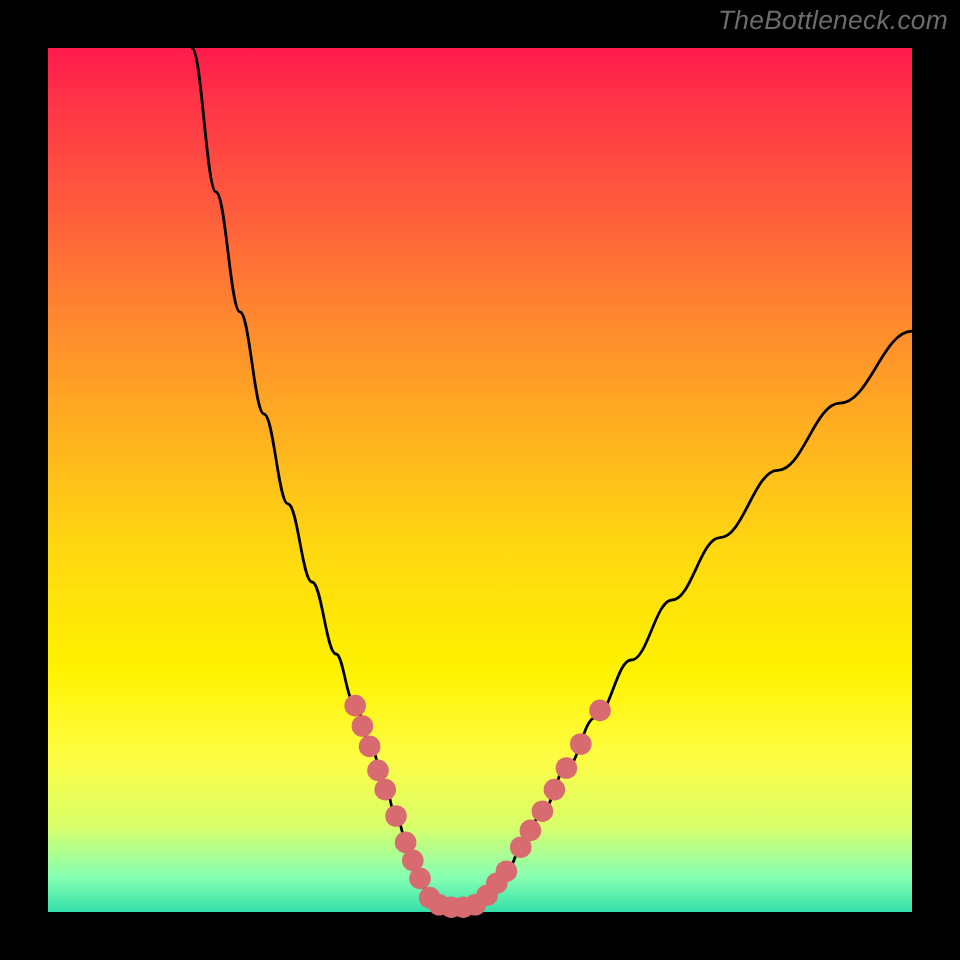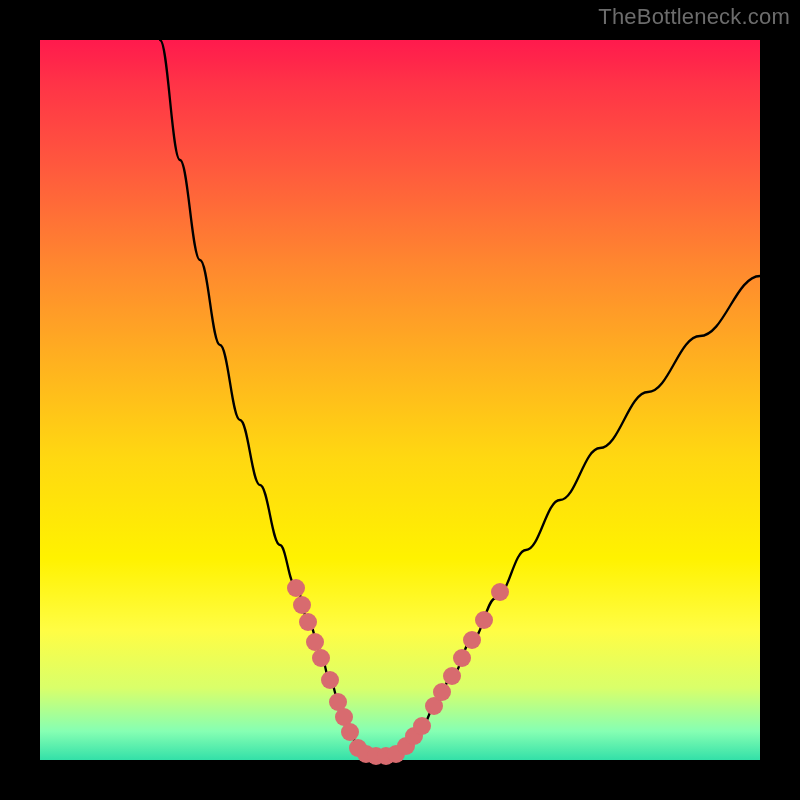--- a/index.html
+++ b/index.html
@@ -41,20 +41,21 @@
   }
   .watermark {
     position: absolute;
     top: 4px;
     right: 10px;
     color: #6c6c6c;
     font-size: 22px;
     font-weight: 500;
     letter-spacing: 0.2px;
     user-select: none;
+    font-style: italic;
   }
   svg.curves {
     position: absolute;
     left: 0;
     top: 0;
     width: 720px;
     height: 720px;
     overflow: visible;
   }
   .curve {

